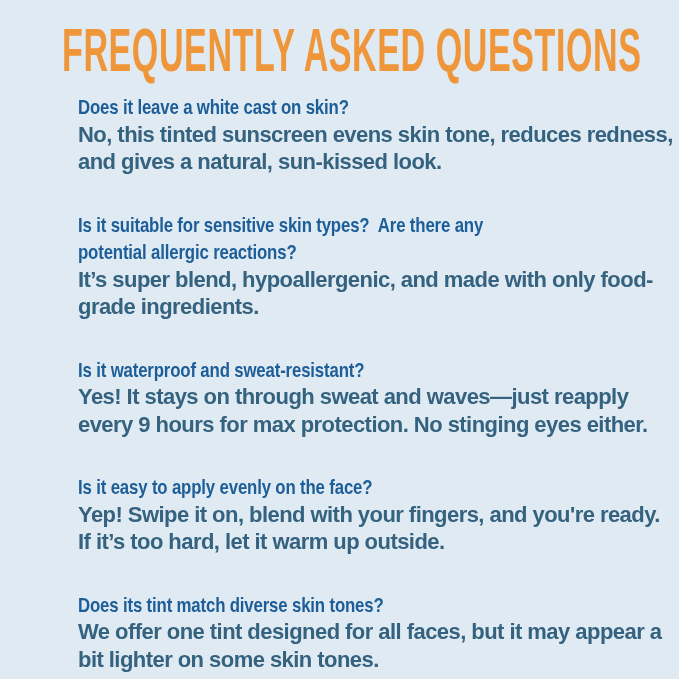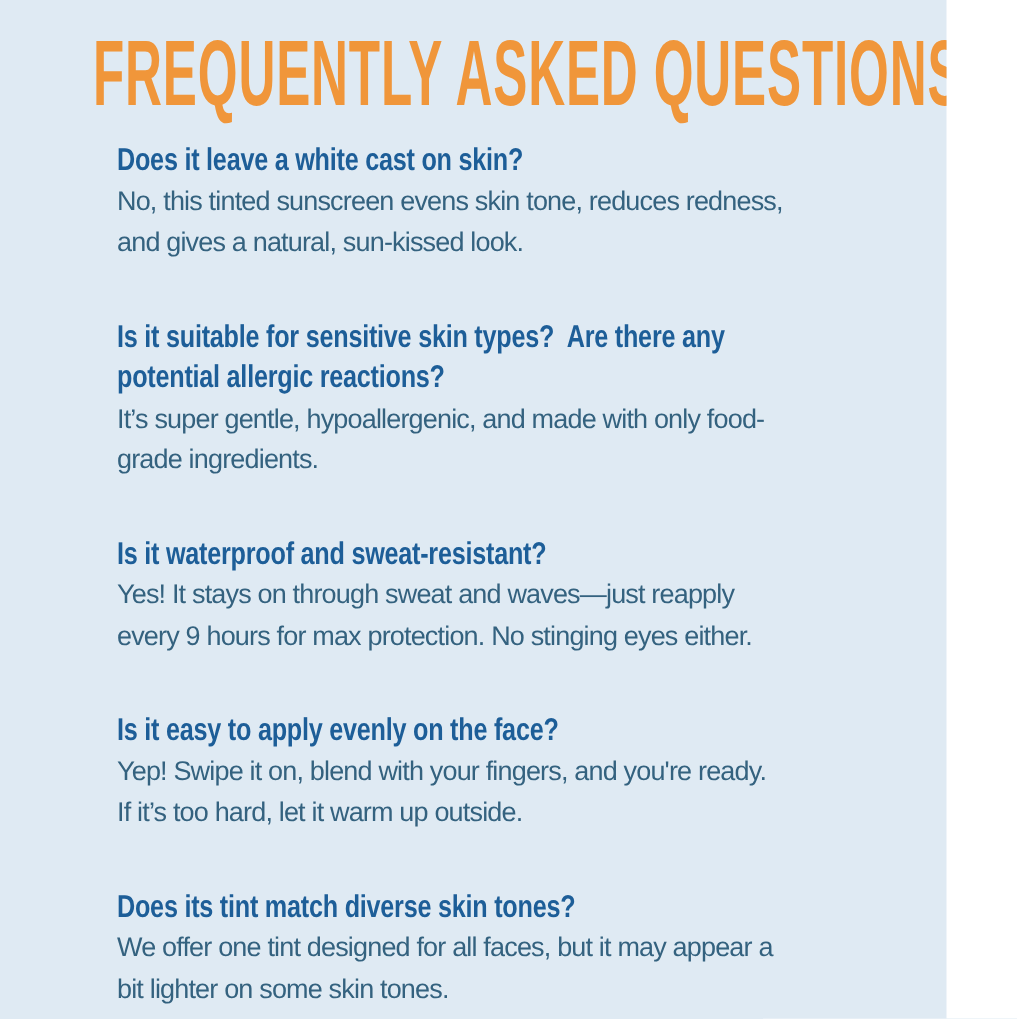--- a/index.html
+++ b/index.html
@@ -1,18 +1,18 @@
 <!DOCTYPE html>
 <html style="--bg: #dfeaf3; --heading: #f0963a; --question: #1d5e98; --answer: #34627f;"><head>
 <meta charset="utf-8">
 <style>
   html, body { margin: 0; padding: 0; }
   .poster {
     position: relative;
-    width: 631px;
+    width: 679px;
     height: 679px;
     box-sizing: border-box;
     background: var(--bg, #dfeaf3);
     padding: 19px 36px 0 62px;
     font-family: "Liberation Sans", sans-serif;
     overflow: hidden;
   }
   .title {
     margin: 0 0 12px 0;
     font-size: 62px;
@@ -35,22 +35,22 @@
     font-weight: bold;
     line-height: 27.5px;
     letter-spacing: -0.2px;
     color: var(--question, #1d5e98);
     white-space: pre;
     transform: scaleX(0.8);
     transform-origin: 0 0;
   }
   .a {
     margin: 0;
-    font-size: 18px;
-    font-weight: normal;
+    font-size: 22px;
+    font-weight: bold;
     line-height: 27.5px;
     letter-spacing: -0.55px;
     color: var(--answer, #34627f);
     white-space: pre;
   }
 </style>
 </head>
 <body>
 
 <div class="poster">
@@ -61,21 +61,21 @@
   <section>
     <article class="faq-item">
       <h2 class="q">Does it leave a white cast on skin?</h2>
       <p class="a">No, this tinted sunscreen evens skin tone, reduces redness,
 and gives a natural, sun-kissed look.</p>
     </article>
 
     <article class="faq-item">
       <h2 class="q">Is it suitable for sensitive skin types?  Are there any
 potential allergic reactions?</h2>
-      <p class="a">It’s super gentle, hypoallergenic, and made with only food-
+      <p class="a">It’s super blend, hypoallergenic, and made with only food-
 grade ingredients.</p>
     </article>
 
     <article class="faq-item">
       <h2 class="q">Is it waterproof and sweat-resistant?</h2>
       <p class="a">Yes! It stays on through sweat and waves—just reapply
 every 9 hours for max protection. No stinging eyes either.</p>
     </article>
 
     <article class="faq-item">

